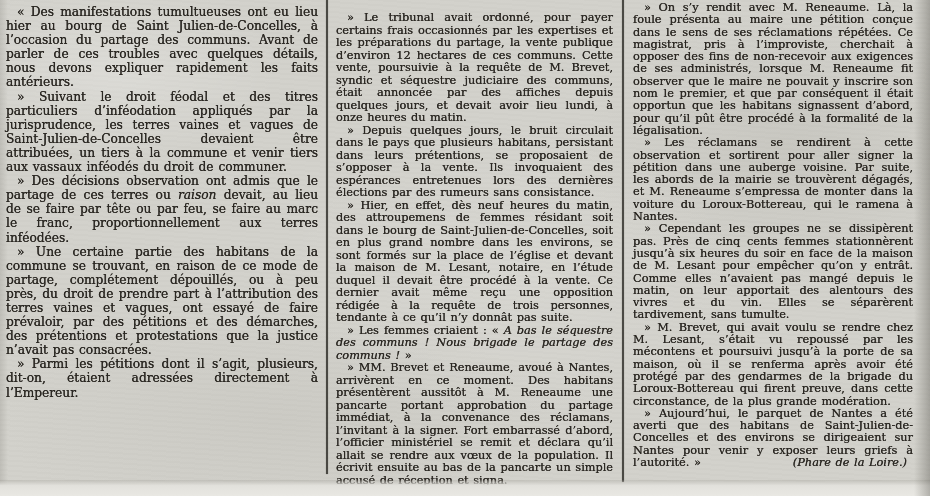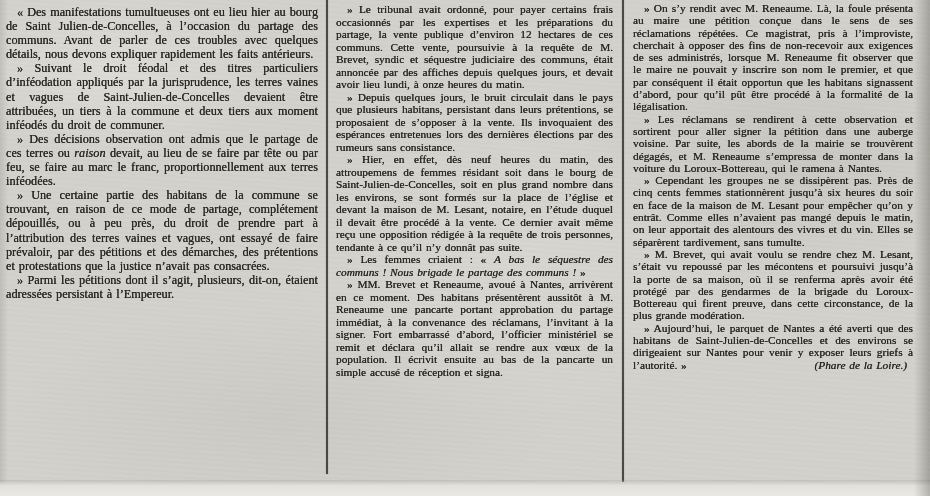--- a/index.html
+++ b/index.html
@@ -19,23 +19,23 @@
       repeating-linear-gradient(4deg, rgba(0,0,0,.012) 0 2px, rgba(255,255,255,.012) 2px 5px);
     color:#2a2722;
   }
   .column{
     position:absolute;top:0;
     text-align:justify;
     text-shadow:0 0 .6px rgba(42,39,34,.85), .3px .3px 0 rgba(42,39,34,.25);
     word-spacing:1px;
   }
   .col-1{left:6px;width:312px;font-size:12.2px;line-height:14.1px;padding-top:5px;}
-  .col-2{left:336px;width:277px;font-size:11.3px;line-height:12.5px;padding-top:3px;}
+  .col-2{left:336px;width:277px;font-size:11.3px;line-height:12.5px;padding-top:12px;}
   .col-3{left:633px;width:280px;font-size:11.3px;line-height:12.3px;padding-top:2px;}
-  .column p{margin:0;text-indent:11px;font-family:Liberation Serif, serif;}
+  .column p{margin:0;text-indent:11px;}
   .seg-italic{font-style:italic;}
   .attribution{float:right;font-style:italic;text-indent:0;padding-right:6px;}
   .rule{
     position:absolute;top:0;width:2px;background:rgba(36,34,30,.78);
     box-shadow:0 0 1px rgba(36,34,30,.6);
   }
   .rule-1{left:326px;height:474px;}
   .rule-2{left:622px;height:482px;}
   .edge-right{
     position:absolute;top:0;right:0;width:16px;height:496px;
@@ -54,24 +54,24 @@
   }
 </style>
 </head>
 <body>
 
 <div class="scan">
   <div class="edge-left"></div>
 
   <div class="column col-1">
       <p><span class="seg-roman">« Des manifestations tumultueuses ont eu lieu hier au bourg de Saint Julien-de-Concelles, à l’occasion du partage des communs. Avant de parler de ces troubles avec quelques détails, nous devons expliquer rapidement les faits antérieurs.</span></p>
-      <p><span class="seg-roman">» Suivant le droit féodal et des titres particuliers d’inféodation appliqués par la jurisprudence, les terres vaines et vagues de Saint-Julien-de-Concelles devaient être attribuées, un tiers à la commune et deux tiers aux moment inféodés du droit de communer.</span></p>
+      <p><span class="seg-roman">» Suivant le droit féodal et des titres particuliers d’inféodation appliqués par la jurisprudence, les terres vaines et vagues de Saint-Julien-de-Concelles devaient être attribuées, un tiers à la commune et venir tiers aux vassaux inféodés du droit de communer.</span></p>
       <p><span class="seg-roman">» Des décisions observation ont admis que le partage de ces terres ou </span><span class="seg-italic">raison</span><span class="seg-roman"> devait, au lieu de se faire par tête ou par feu, se faire au marc le franc, proportionnellement aux terres inféodées.</span></p>
       <p><span class="seg-roman">» Une certaine partie des habitans de la commune se trouvant, en raison de ce mode de partage, complétement dépouillés, ou à peu près, du droit de prendre part à l’attribution des terres vaines et vagues, ont essayé de faire prévaloir, par des pétitions et des démarches, des prétentions et protestations que la justice n’avait pas consacrées.</span></p>
-      <p><span class="seg-roman">» Parmi les pétitions dont il s’agit, plusieurs, dit-on, étaient adressées persistant à l’Empereur.</span></p>
+      <p><span class="seg-roman">» Parmi les pétitions dont il s’agit, plusieurs, dit-on, étaient adressées directement à l’Empereur.</span></p>
     </div>
   <div class="rule rule-1"></div>
   <div class="column col-2">
       <p><span class="seg-roman">» Le tribunal avait ordonné, pour payer certains frais occasionnés par les expertises et les préparations du partage, la vente publique d’environ 12 hectares de ces communs. Cette vente, poursuivie à la requête de M. Brevet, syndic et séquestre judiciaire des communs, était annoncée par des affiches depuis quelques jours, et devait avoir lieu lundi, à onze heures du matin.</span></p>
       <p><span class="seg-roman">» Depuis quelques jours, le bruit circulait dans le pays que plusieurs habitans, persistant dans leurs prétentions, se proposaient de s’opposer à la vente. Ils invoquaient des espérances entretenues lors des dernières élections par des rumeurs sans consistance.</span></p>
       <p><span class="seg-roman">» Hier, en effet, dès neuf heures du matin, des attroupemens de femmes résidant soit dans le bourg de Saint-Julien-de-Concelles, soit en plus grand nombre dans les environs, se sont formés sur la place de l’église et devant la maison de M. Lesant, notaire, en l’étude duquel il devait être procédé à la vente. Ce dernier avait même reçu une opposition rédigée à la requête de trois personnes, tendante à ce qu’il n’y donnât pas suite.</span></p>
       <p><span class="seg-roman">» Les femmes criaient : « </span><span class="seg-italic">A bas le séquestre des communs ! Nous brigade le partage des communs !</span><span class="seg-roman"> »</span></p>
       <p><span class="seg-roman">» MM. Brevet et Reneaume, avoué à Nantes, arrivèrent en ce moment. Des habitans présentèrent aussitôt à M. Reneaume une pancarte portant approbation du partage immédiat, à la convenance des réclamans, l’invitant à la signer. Fort embarrassé d’abord, l’officier ministériel se remit et déclara qu’il allait se rendre aux vœux de la population. Il écrivit ensuite au bas de la pancarte un simple accusé de réception et signa.</span></p>
     </div>
   <div class="rule rule-2"></div>

